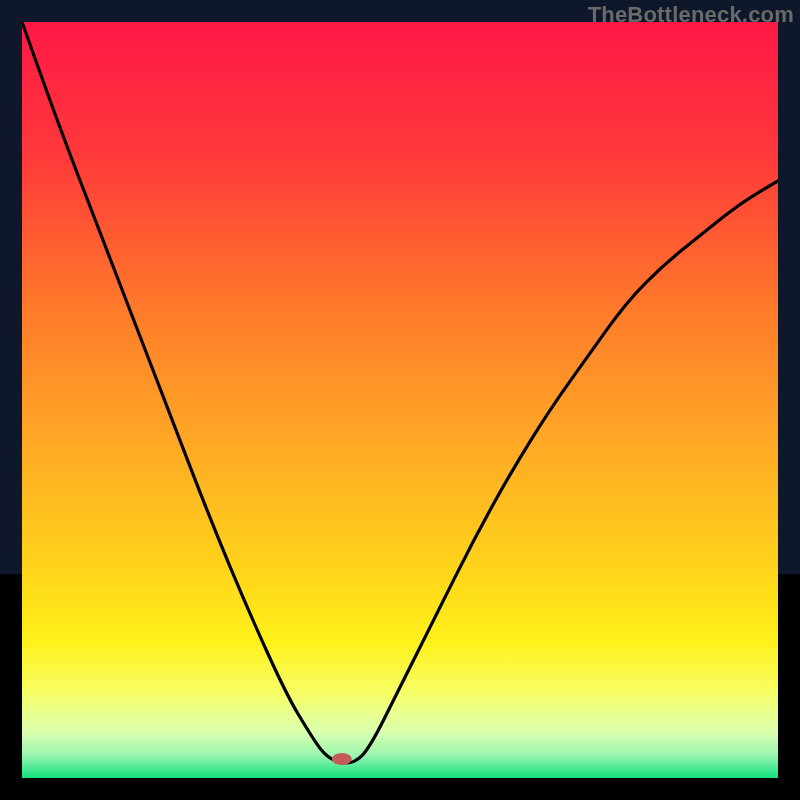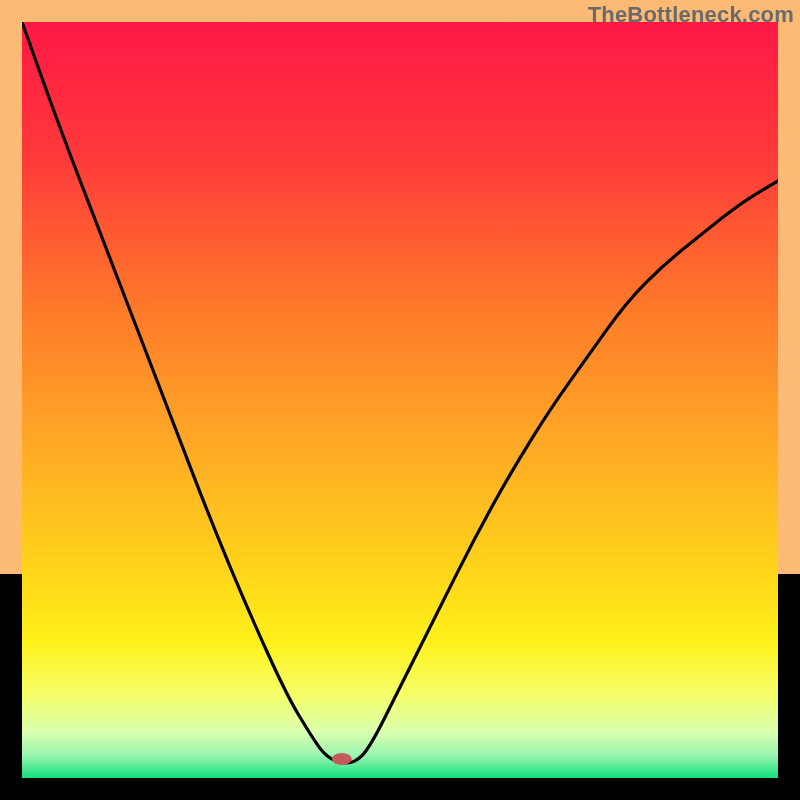--- a/index.html
+++ b/index.html
@@ -8,21 +8,21 @@
     width: 800px;
     height: 800px;
     overflow: hidden;
     background: #000;
     font-family: Arial, Helvetica, sans-serif;
   }
   .frame {
     position: relative;
     width: 800px;
     height: 574px;
-    background: #fdba74;
+    background: #0f172a;
     text-align: center;
   }
   .plot {
     position: absolute;
     left: 22px;
     top: 22px;
     width: 756px;
     height: 756px;
   }
   .watermark {

